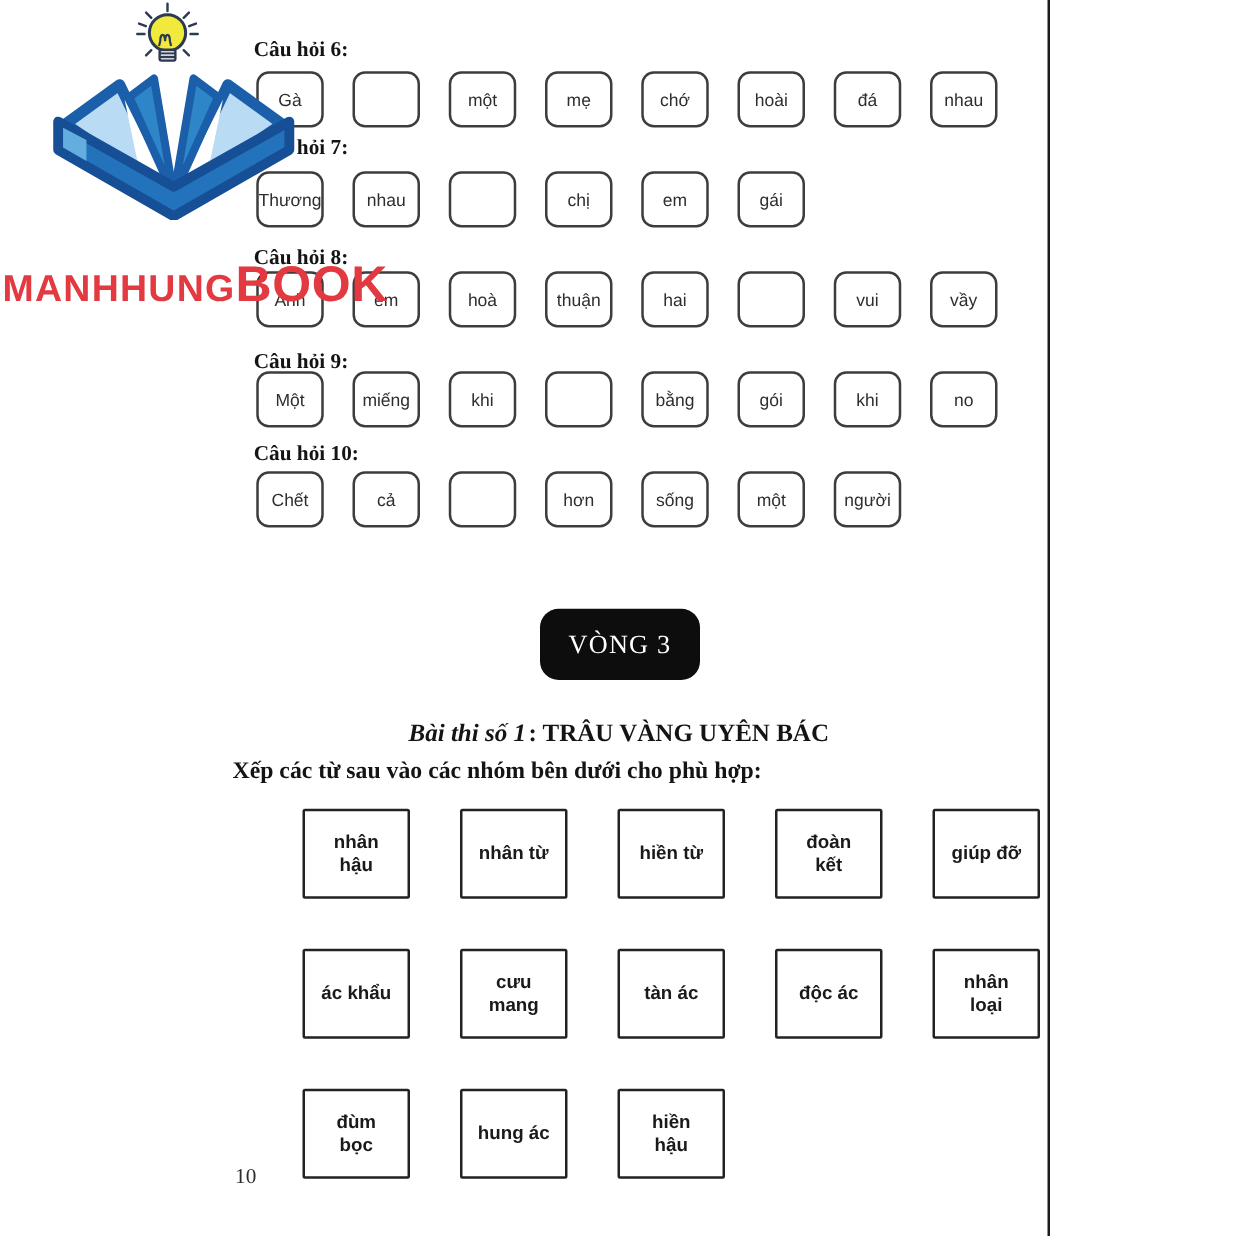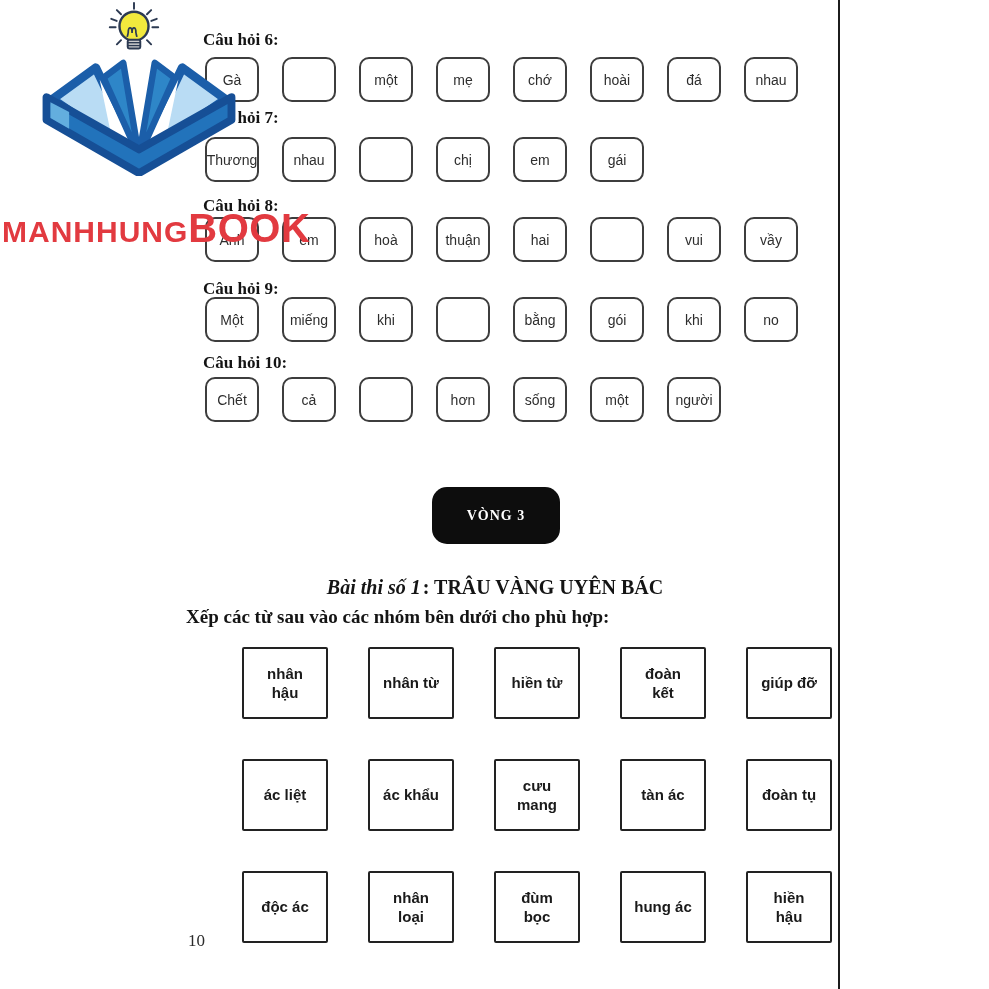--- a/index.html
+++ b/index.html
@@ -12,21 +12,21 @@
   .q-label{position:absolute;left:190px;font-size:17px;font-weight:bold;color:#141414;}
   .q-row{position:absolute;left:192px;display:flex;gap:23px;}
   .q-box{width:54px;height:45px;border:2px solid #3d3d3d;border-radius:10px;
          display:flex;align-items:center;justify-content:center;box-sizing:border-box;
          font-family:"Liberation Sans", sans-serif;font-size:14px;font-weight:500;color:#2e2e2e;
          overflow:hidden;white-space:nowrap;}
 
   
   .badge{position:absolute;left:432px;top:487px;width:128px;height:57px;border-radius:15px;
          background:#0d0d0d;display:flex;align-items:center;justify-content:center;z-index:1;}
-  .badge span{color:#fff;font-size:14px;font-weight:bold;letter-spacing:1px;text-align:right;}
+  .badge span{color:#fff;font-size:21px;font-weight:normal;letter-spacing:1px;text-align:right;}
 
   
   .exam-title{position:absolute;left:195px;top:576px;width:600px;text-align:center;
               font-size:20px;font-weight:bold;color:#141414;z-index:1;}
   .t-lead{font-style:italic;margin-right:2px;}
   .instruction{position:absolute;left:186px;top:606px;font-size:19px;font-weight:bold;color:#141414;z-index:1;}
 
   
   #word-grid{position:absolute;left:242px;top:647px;display:grid;
              grid-template-columns:repeat(5,86px);grid-auto-rows:72px;column-gap:15px;row-gap:11px;z-index:1;gap:40px;}
@@ -128,26 +128,24 @@
   <div class="instruction">Xếp các từ sau vào các nhóm bên dưới cho phù hợp:</div>
 
   <div id="word-grid">
       <div class="g-cell">nhân
 hậu</div>
       <div class="g-cell">nhân từ</div>
       <div class="g-cell">hiền từ</div>
       <div class="g-cell">đoàn
 kết</div>
       <div class="g-cell">giúp đỡ</div>
-      <div class="g-cell">ác liệt</div>
       <div class="g-cell">ác khẩu</div>
       <div class="g-cell">cưu
 mang</div>
       <div class="g-cell">tàn ác</div>
-      <div class="g-cell">đoàn tụ</div>
       <div class="g-cell">độc ác</div>
       <div class="g-cell">nhân
 loại</div>
       <div class="g-cell">đùm
 bọc</div>
       <div class="g-cell">hung ác</div>
       <div class="g-cell">hiền
 hậu</div>
     </div>
 

